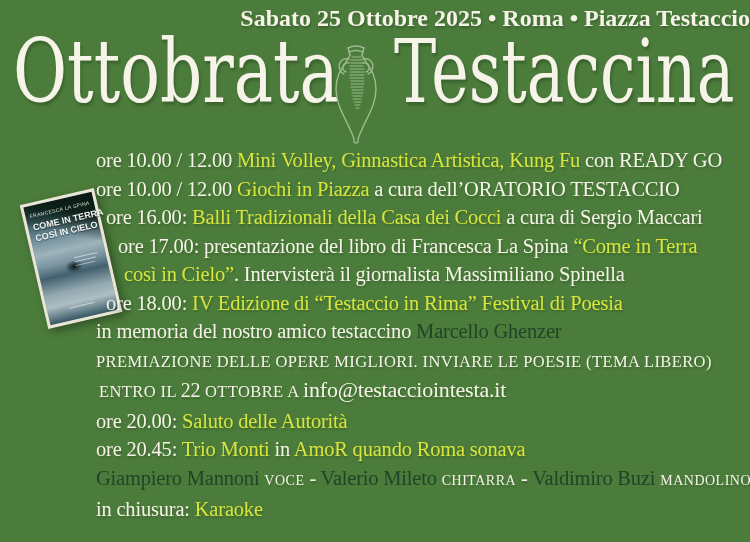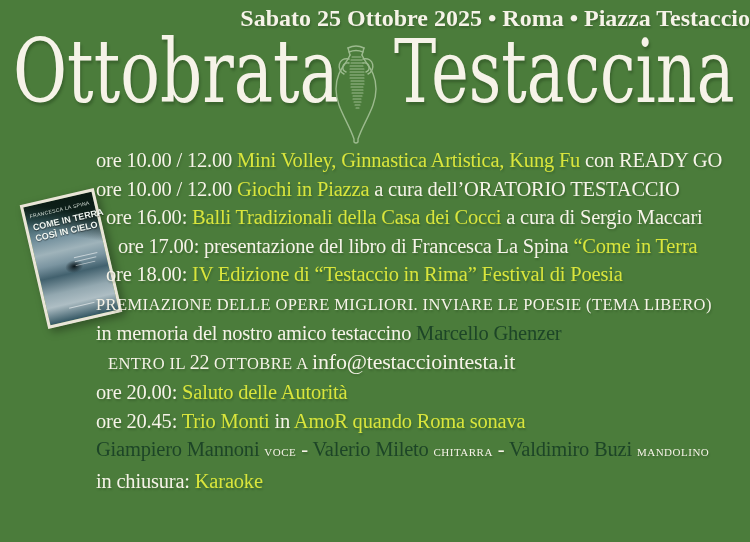--- a/index.html
+++ b/index.html
@@ -29,21 +29,21 @@
     font-size:20.5px;line-height:28.5px;white-space:nowrap;letter-spacing:-0.2px;
     text-shadow:1px 2px 2px rgba(15,35,10,.22);
   }
   .line.large{font-size:30px;line-height:34px;letter-spacing:-0.2px;}
   .seg-white{color:var(--white,#f6f3e8);}
   .seg-yellow{color:var(--yellow,#d9e53c);text-align:right;}
   .seg-dark{color:var(--dark,#1d4527);text-shadow:none;}
   .seg-sc{font-size:16.5px;letter-spacing:.4px;}
   .seg-num{font-size:20px;}
   .seg-email{font-size:22px;letter-spacing:-0.2px;}
-  .seg-label{font-size:11px;letter-spacing:.5px;}
+  .seg-label{font-size:14px;letter-spacing:.5px;}
 
   
   .book{
     position:absolute;left:33px;top:195px;width:70px;height:121px;
     transform:rotate(-13deg);
     border:3px solid #eae5d8;
     box-shadow:3px 4px 8px rgba(0,0,0,.35);
     background:
       radial-gradient(ellipse 13px 9px at 52% 57%, rgba(8,18,22,.95), rgba(8,18,22,0) 70%),
       linear-gradient(203deg, rgba(9,25,18,.97) 0%, rgba(9,25,18,.88) 16%, rgba(9,25,18,0) 34%),
@@ -102,21 +102,22 @@
   <div class="tline tl2"></div>
   <div class="tline tl3"></div>
   <div class="tline tl4"></div>
 </div>
 
 <div id="schedule">
     <div class="line" style="margin-left: 0px;"><span class="seg-white">ore 10.00 / 12.00 </span><span class="seg-yellow">Mini Volley, Ginnastica Artistica, Kung Fu</span><span class="seg-white"> con READY GO</span></div>
     <div class="line" style="margin-left: 0px;"><span class="seg-white">ore 10.00 / 12.00 </span><span class="seg-yellow">Giochi in Piazza</span><span class="seg-white"> a cura dell’ORATORIO TESTACCIO</span></div>
     <div class="line" style="margin-left: 10px;"><span class="seg-white">ore 16.00: </span><span class="seg-yellow">Balli Tradizionali della Casa dei Cocci</span><span class="seg-white"> a cura di Sergio Maccari</span></div>
     <div class="line" style="margin-left: 22px;"><span class="seg-white">ore 17.00: presentazione del libro di Francesca La Spina </span><span class="seg-yellow">“Come in Terra</span></div>
+    <div class="line" style="margin-left: 28px;"><span class="seg-yellow">così in Cielo”</span><span class="seg-white">. Intervisterà il giornalista Massimiliano Spinella</span></div>
     <div class="line" style="margin-left: 10px;"><span class="seg-white">ore 18.00: </span><span class="seg-yellow">IV Edizione di “Testaccio in Rima” Festival di Poesia</span></div>
+    <div class="line" style="margin-left: 0px;"><span class="seg-white">in memoria del nostro amico testaccino </span><span class="seg-dark">Marcello Ghenzer</span></div>
     <div class="line" style="margin-left: 0px;"><span class="seg-sc">PREMIAZIONE DELLE OPERE MIGLIORI. INVIARE LE POESIE (TEMA LIBERO)</span></div>
-    <div class="line" style="margin-left: 0px;"><span class="seg-white">in memoria del nostro amico testaccino </span><span class="seg-dark">Marcello Ghenzer</span></div>
-    <div class="line" style="margin-left: 12px;"><span class="seg-sc">ENTRO IL </span><span class="seg-num">22</span><span class="seg-sc"> OTTOBRE A </span><span class="seg-email">info@testacciointesta.it</span></div>
+    <div class="line" style="margin-left: 3px;"><span class="seg-sc">ENTRO IL </span><span class="seg-num">22</span><span class="seg-sc"> OTTOBRE A </span><span class="seg-email">info@testacciointesta.it</span></div>
     <div class="line" style="margin-left: 0px;"><span class="seg-white">ore 20.00: </span><span class="seg-yellow">Saluto delle Autorità</span></div>
     <div class="line" style="margin-left: 0px;"><span class="seg-white">ore 20.45: </span><span class="seg-yellow">Trio Monti</span><span class="seg-white"> in </span><span class="seg-yellow">AmoR quando Roma sonava</span></div>
     <div class="line" style="margin-left: 0px;"><span class="seg-dark">Giampiero Mannoni </span><span class="seg-label">VOCE</span><span class="seg-white"> - </span><span class="seg-dark">Valerio Mileto </span><span class="seg-label">CHITARRA</span><span class="seg-white"> - </span><span class="seg-dark">Valdimiro Buzi </span><span class="seg-label">MANDOLINO</span></div>
     <div class="line" style="margin-left: 0px;"><span class="seg-white">in chiusura: </span><span class="seg-yellow">Karaoke</span></div>
   </div>
 
 </body></html>

